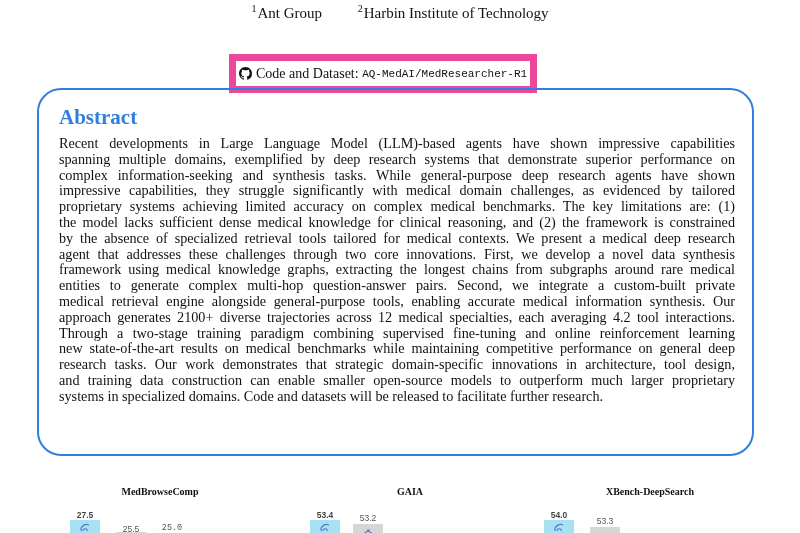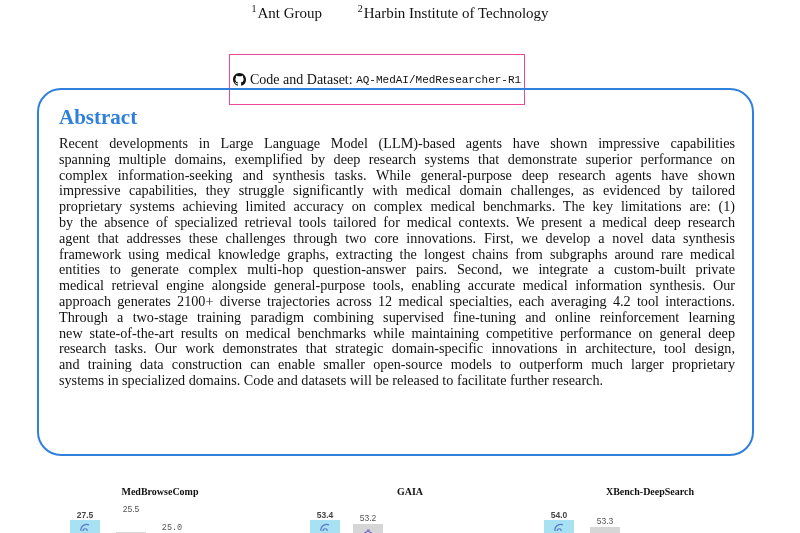--- a/index.html
+++ b/index.html
@@ -5,21 +5,21 @@
   html, body { margin: 0; padding: 0; background: #ffffff; }
   body { width: 800px; height: 533px; overflow: hidden; position: relative;
          font-family: "Liberation Serif", "DejaVu Serif", serif; color: #111; }
 
   .affiliations { position: absolute; top: 0; left: 0; width: 800px; height: 22px;
                   text-align: center; font-size: 15px; line-height: 18px; }
   .affiliations .aff { display: inline-block; margin: 0 16px; }
   .affiliations sup { font-size: 10px; vertical-align: 6px; margin-right: 1px; }
 
   .code-link { position: absolute; top: 54px; left: 229px; height: 17px;
-               border: 1px solid #ec4899; padding: 16px 3px; display: flex; align-items: center;
+               border: 7px solid #ec4899; padding: 4px 3px; display: flex; align-items: center;
                font-size: 14px; line-height: 16px; white-space: nowrap; text-align: right; }
   .code-link .gh { width: 13px; height: 13px; margin-right: 4px; }
   .code-link .mono { font-family: "Liberation Mono", "DejaVu Sans Mono", monospace; font-size: 11px; }
 
   .abstract-box { position: absolute; top: 88px; left: 37px; width: 717px; height: 368px;
                   border: 2.5px solid #2f7fdc; border-radius: 24px; box-sizing: border-box; }
   .abstract-title { position: absolute; top: 15px; left: 20px; font-size: 21px;
                     font-weight: bold; color: #2f7fdc; line-height: 24px; }
   .abstract-body { position: absolute; top: 46px; left: 20px; width: 676px;
                    font-size: 14.2px; line-height: 15.8px; text-align: justify; }
@@ -54,20 +54,21 @@
 </a>
 
 <div class="abstract-box">
   <div class="abstract-title">Abstract</div>
   <div class="abstract-body">
     <span class="line">Recent developments in Large Language Model (LLM)-based agents have shown impressive capabilities</span>
     <span class="line">spanning multiple domains, exemplified by deep research systems that demonstrate superior performance on</span>
     <span class="line">complex information-seeking and synthesis tasks.  While general-purpose deep research agents have shown</span>
     <span class="line">impressive capabilities, they struggle significantly with medical domain challenges, as evidenced by tailored</span>
     <span class="line">proprietary systems achieving limited accuracy on complex medical benchmarks. The key limitations are: (1)</span>
+    <span class="line">the model lacks sufficient dense medical knowledge for clinical reasoning, and (2) the framework is constrained</span>
     <span class="line">by the absence of specialized retrieval tools tailored for medical contexts. We present a medical deep research</span>
     <span class="line">agent that addresses these challenges through two core innovations. First, we develop a novel data synthesis</span>
     <span class="line">framework using medical knowledge graphs, extracting the longest chains from subgraphs around rare medical</span>
     <span class="line">entities to generate complex multi-hop question-answer pairs.  Second, we integrate a custom-built private</span>
     <span class="line">medical retrieval engine alongside general-purpose tools, enabling accurate medical information synthesis. Our</span>
     <span class="line">approach generates 2100+ diverse trajectories across 12 medical specialties, each averaging 4.2 tool interactions.</span>
     <span class="line">Through a two-stage training paradigm combining supervised fine-tuning and online reinforcement learning</span>
     <span class="line">new state-of-the-art results on medical benchmarks while maintaining competitive performance on general deep</span>
     <span class="line">research tasks. Our work demonstrates that strategic domain-specific innovations in architecture, tool design,</span>
     <span class="line">and training data construction can enable smaller open-source models to outperform much larger proprietary</span>
@@ -78,21 +79,21 @@
 <div class="charts">
 
   <div class="chart" style="left:40px;width:240px;">
     <div class="chart-title">MedBrowseComp</div>
     <div class="bar-label bold" style="left:29px;top:30px;">27.5</div>
     <div class="bar ours" style="left:30px;height:13px;">
       <svg class="glyph" viewBox="0 0 14 10">
           <path d="M3 9 C2 4,8 1,11 3 M5 9 C5 6,10 6,9 9" stroke="#5a78d0" stroke-width="1.2" fill="none"></path>
         </svg>
     </div>
-    <div class="bar-label" style="left:75px;top:24px;">25.5</div>
+    <div class="bar-label" style="left:75px;top:44px;">25.5</div>
     <div class="bar other" style="left:76px;height:1px;"></div>
     <div class="bar-label" style="left:116px;top:43px;font-family:Liberation Mono, monospace;">25.0</div>
   </div>
 
   <div class="chart" style="left:290px;width:240px;">
     <div class="chart-title">GAIA</div>
     <div class="bar-label bold" style="left:19px;top:30px;">53.4</div>
     <div class="bar ours" style="left:20px;height:13px;">
       <svg class="glyph" viewBox="0 0 14 10">
           <path d="M3 9 C2 4,8 1,11 3 M5 9 C5 6,10 6,9 9" stroke="#5a78d0" stroke-width="1.2" fill="none"></path>

